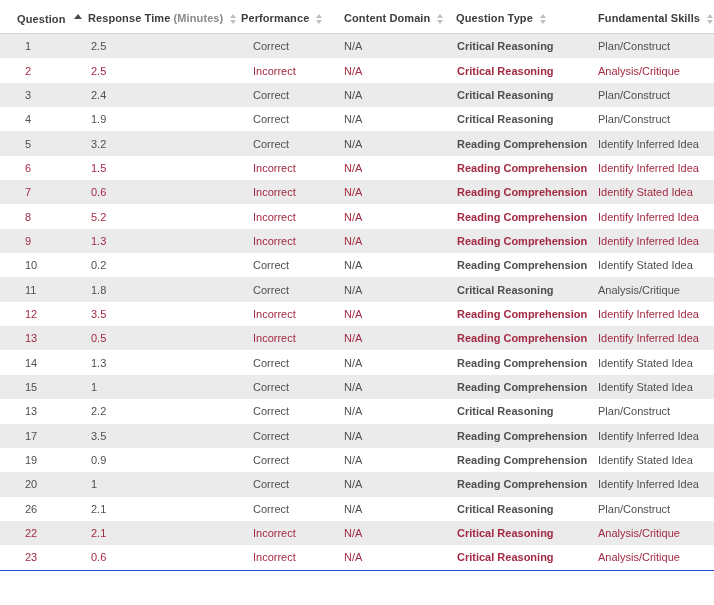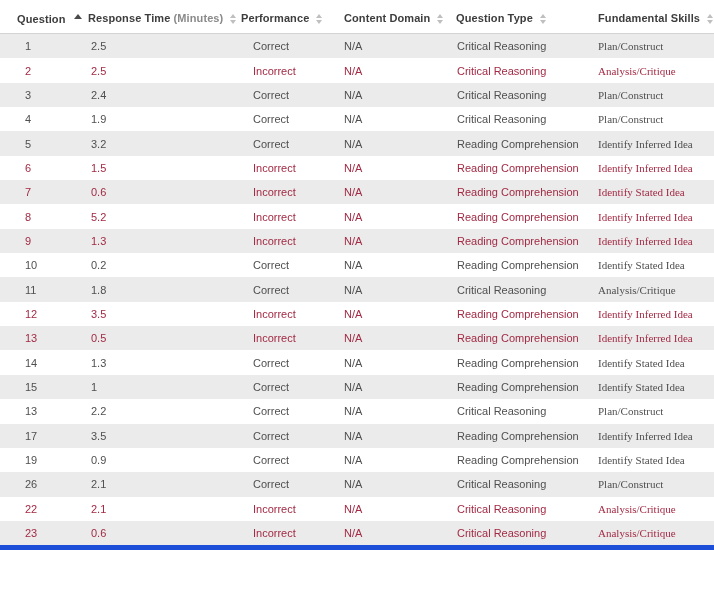--- a/index.html
+++ b/index.html
@@ -57,25 +57,25 @@
     padding: 0;
     color: #4f4f4f;
     vertical-align: middle;
     white-space: nowrap;
     overflow: hidden;
   }
   tbody td:nth-child(1) { padding-left: 25px; }
   tbody td:nth-child(2) { padding-left: 19px; }
   tbody td:nth-child(3) { padding-left: 13px; }
   tbody td:nth-child(4) { padding-left: 2px; margin-top: 30px; }
-  tbody td:nth-child(5) { padding-left: 3px; }
-  tbody td:nth-child(6) { padding-left: 0; font-family: Liberation Serif, serif; }
+  tbody td:nth-child(5) { padding-left: 3px; font-weight: bold; }
+  tbody td:nth-child(6) { padding-left: 0; }
 
   tbody tr:nth-child(odd) { background: #ebebeb; }
-  tbody tr:last-child td { border-bottom: 5px solid #1d4ed8; }
+  tbody tr:last-child td { border-bottom: 1px solid #1d4ed8; }
 
   tr.incorrect td { color: #a32a44; }
 
   
   .sort-asc {
     display: inline-block;
     width: 0; height: 0;
     border-left: 4px solid transparent;
     border-right: 4px solid transparent;
     border-bottom: 5px solid #4a4a4a;
@@ -295,20 +295,28 @@
         </tr>
         <tr>
           <td>19</td>
           <td>0.9</td>
           <td>Correct</td>
           <td>N/A</td>
           <td>Reading Comprehension</td>
           <td>Identify Stated Idea</td>
         </tr>
         <tr>
+          <td>20</td>
+          <td>1</td>
+          <td>Correct</td>
+          <td>N/A</td>
+          <td>Reading Comprehension</td>
+          <td>Identify Inferred Idea</td>
+        </tr>
+        <tr>
           <td>26</td>
           <td>2.1</td>
           <td>Correct</td>
           <td>N/A</td>
           <td>Critical Reasoning</td>
           <td>Plan/Construct</td>
         </tr>
         <tr class="incorrect">
           <td>22</td>
           <td>2.1</td>

